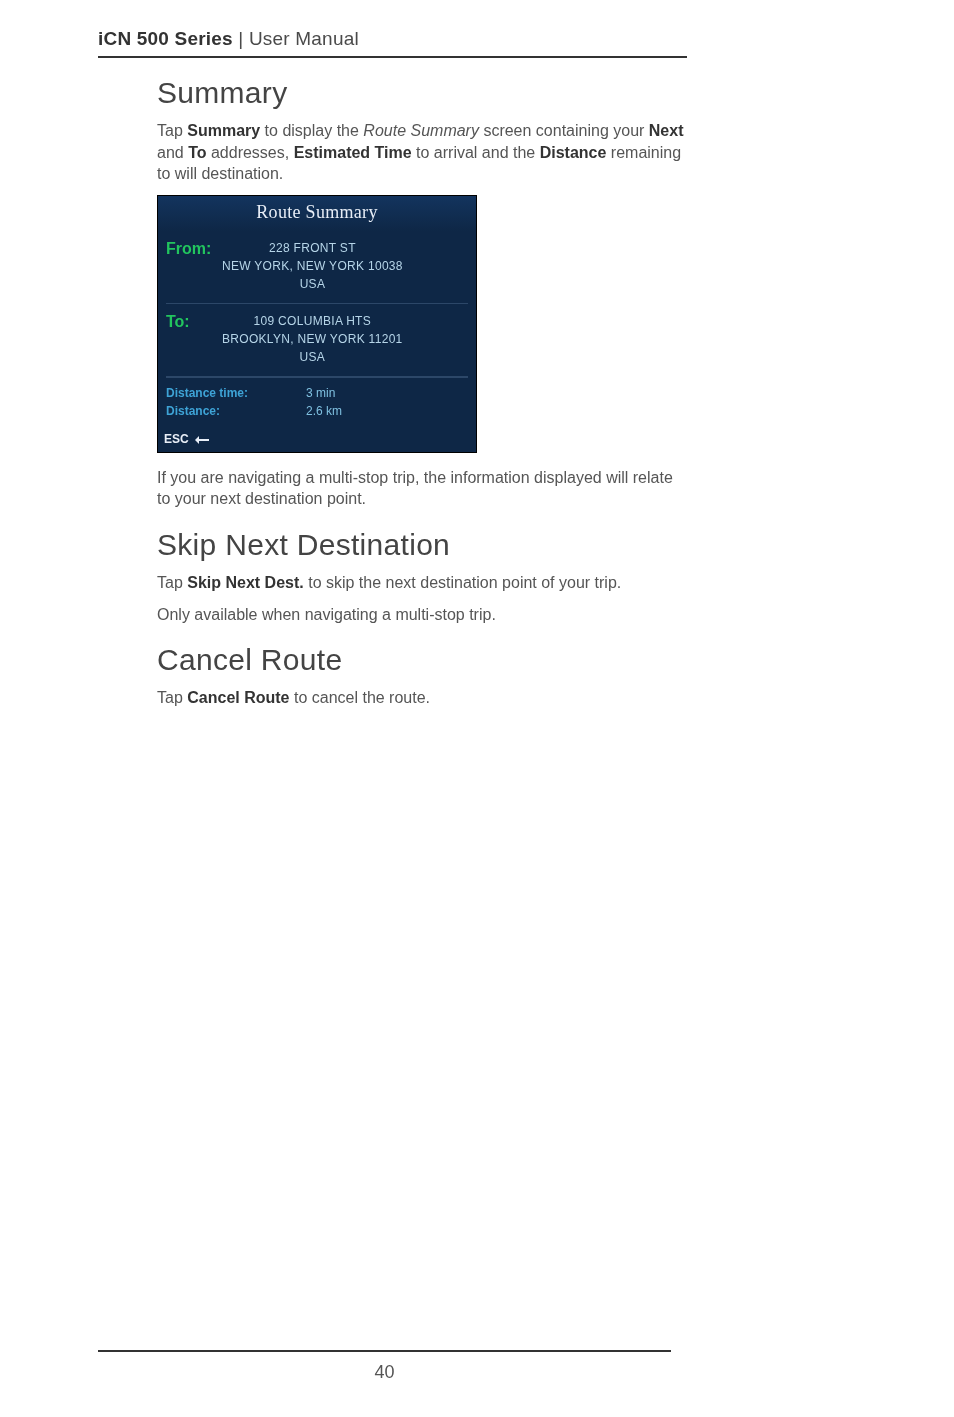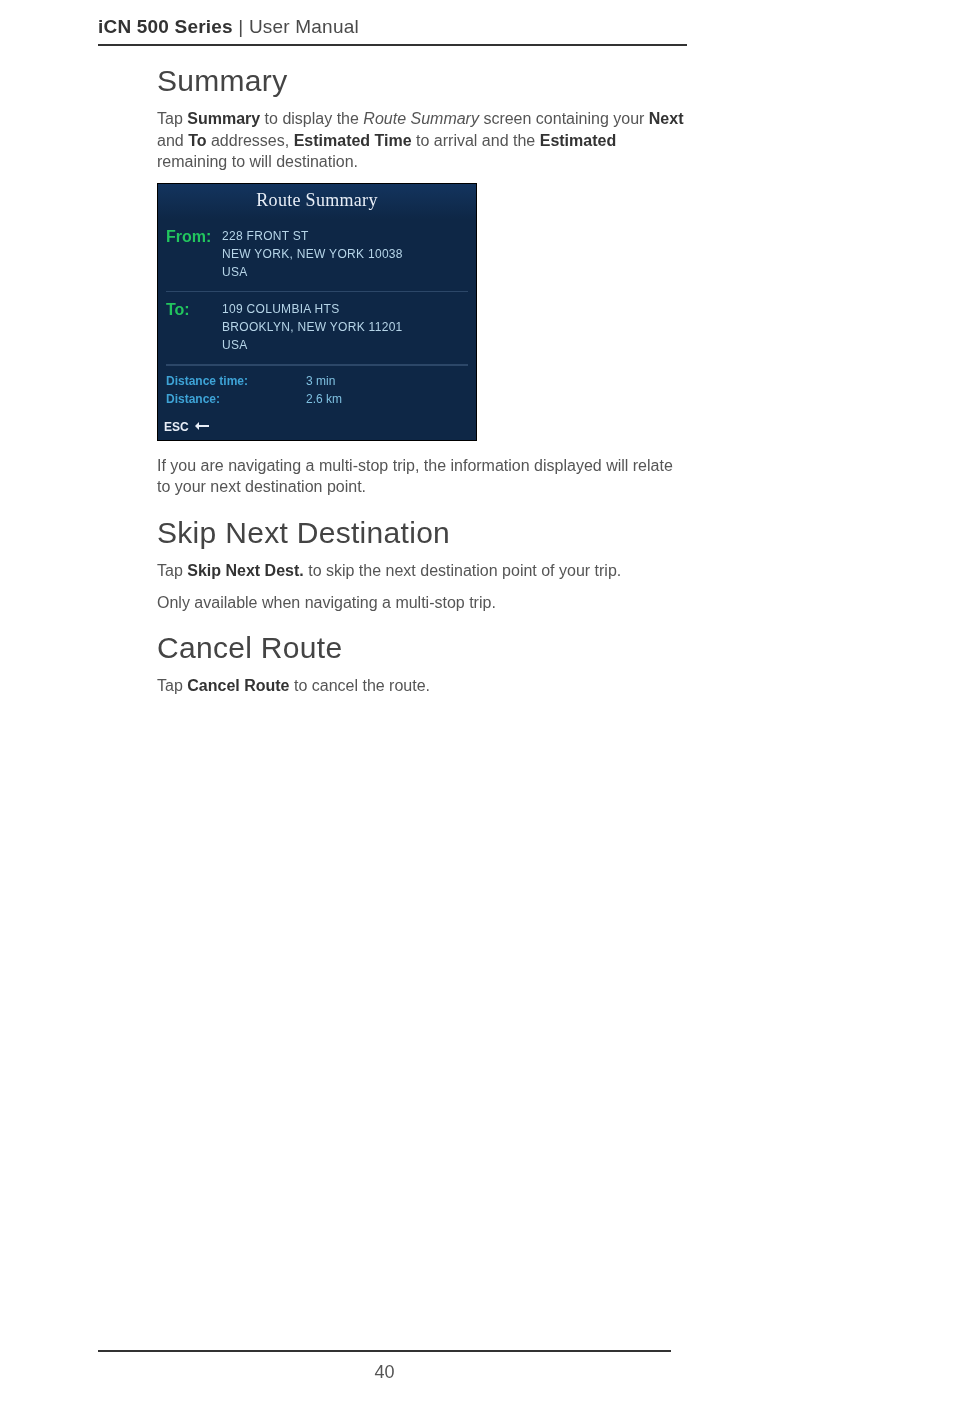--- a/index.html
+++ b/index.html
@@ -1,54 +1,54 @@
 <!DOCTYPE html>
 <html><head>
 <meta charset="utf-8">
 <style>
   * { box-sizing: border-box; margin: 0; padding: 0; }
   html, body { width: 954px; height: 1417px; background: #fff; font-family: "Helvetica Neue", Helvetica, Arial, sans-serif; color: #333; }
-  .page { width: 785px; height: 1417px; padding: 16px 98px 28px 98px; position: relative; }
+  .page { width: 785px; height: 1417px; padding: 28px 98px 28px 98px; position: relative; }
   .running-head { font-size: 19px; color: #4a4a4a; padding-bottom: 6px; border-bottom: 2px solid #333; letter-spacing: .2px; }
   .running-head .b { font-weight: 600; color: #333; }
   .content { margin-left: 59px; margin-top: 18px; }
   h2.sec { font-size: 30px; font-weight: 300; color: #444; margin-top: 18px; margin-bottom: 10px; letter-spacing: .3px; }
   p.body { font-size: 16px; line-height: 1.35; color: #555; margin-bottom: 10px; font-weight: 300; }
   p.body .b { font-weight: 600; color: #333; }
   p.body .i { font-style: italic; }
   .device { width: 320px; border: 1px solid #000; margin: 8px 0 14px 0; background: #0e2746; }
   .dev-title { background: linear-gradient(#13345e,#0e2746); color: #e8eef7; text-align: center; font-size: 18px; padding: 6px 0 8px; font-family: Georgia, 'Times New Roman', serif; letter-spacing:.3px; }
   .dev-body { padding: 0 8px 4px 8px; }
   .row { display:flex; padding: 8px 0 10px 0; border-bottom: 1px solid #2c4768; }
   .row:last-of-type { border-bottom: none; }
   .row .lbl { width: 56px; color:#22c55e; font-weight:700; font-size:16px; padding-top:1px; }
-  .row .val { color:#b6d5e8; font-size:12px; line-height:1.5; letter-spacing:.3px; }
+  .row .val { color:#b6d5e8; font-size:12px; line-height:1.5; letter-spacing:.3px;text-align:center; }
   .stats { padding: 6px 0 4px 0; border-top:1px solid #2c4768;}
   .stats-row { display:flex; font-size:12px; line-height:1.5; }
   .stats-row .slabel { width: 140px; color:#3ea3d6; font-weight:700; }
   .stats-row .sval { color:#7fc0e0; }
-  .esc { color:#e8eef7; font-size:12px; padding: 4px 6px 6px 6px; font-weight:600; display:flex; align-items:flex-start; gap:6px;}
+  .esc { color:#e8eef7; font-size:12px; padding: 4px 6px 6px 6px; font-weight:600; display:flex; align-items:center; gap:6px;}
   .esc-arrow { display:inline-block; }
   .esc-arrow svg { display:block; }
   .footer { position:absolute; left:98px; right:114px; bottom:34px; }
   .footer-line { border-top: 2px solid #333; padding-top: 10px; text-align:center; font-size:18px; color:#555; font-weight:300; }
 </style>
 </head>
 <body>
 
 <div class="page">
   <div class="running-head">
     <span class="b">iCN 500 Series</span><span> | </span><span>User Manual</span>
   </div>
 
   <div class="content">
 
     <h2 class="sec">Summary</h2>
     <p class="body">
-      <span>Tap </span><span class="b">Summary</span><span> to display the </span><span class="i">Route Summary</span><span> screen containing your </span><span class="b">Next</span><span> and </span><span class="b">To</span><span> addresses, </span><span class="b">Estimated Time</span><span> to arrival and the </span><span class="b">Estimated</span><span> remaining to will destination.</span>
+      <span>Tap </span><span class="b">Summary</span><span> to display the </span><span class="i">Route Summary</span><span> screen containing your </span><span class="b">Next</span><span> and </span><span class="b">To</span><span> addresses, </span><span class="b">Estimated Time</span><span> to arrival and the </span><span class="b">Distance</span><span> remaining to will destination.</span>
     </p>
 
     <div class="device">
       <div class="dev-title">Route Summary</div>
       <div class="dev-body">
         <div class="row">
           <div class="lbl">From:</div>
           <div class="val">
             <span>228 FRONT ST</span><br>
             <span>NEW YORK, NEW YORK 10038</span><br>

